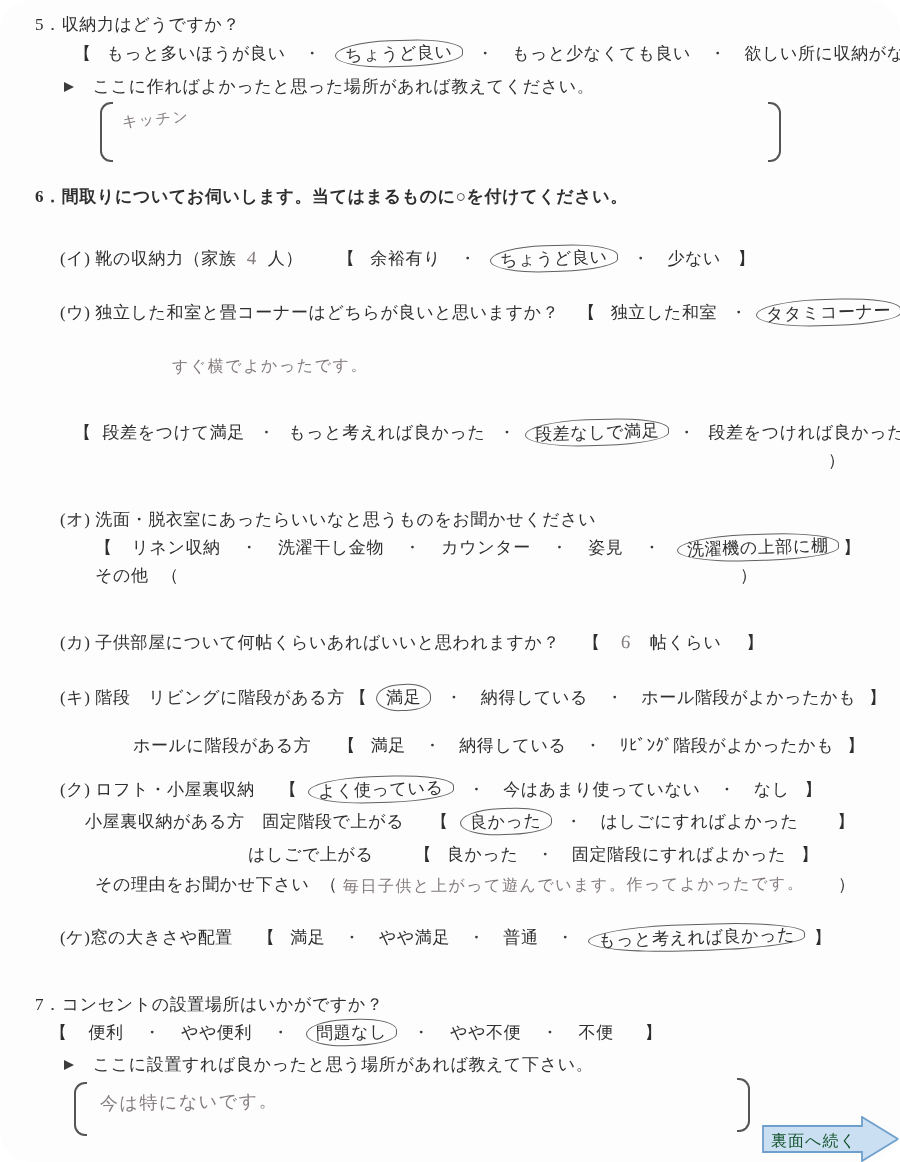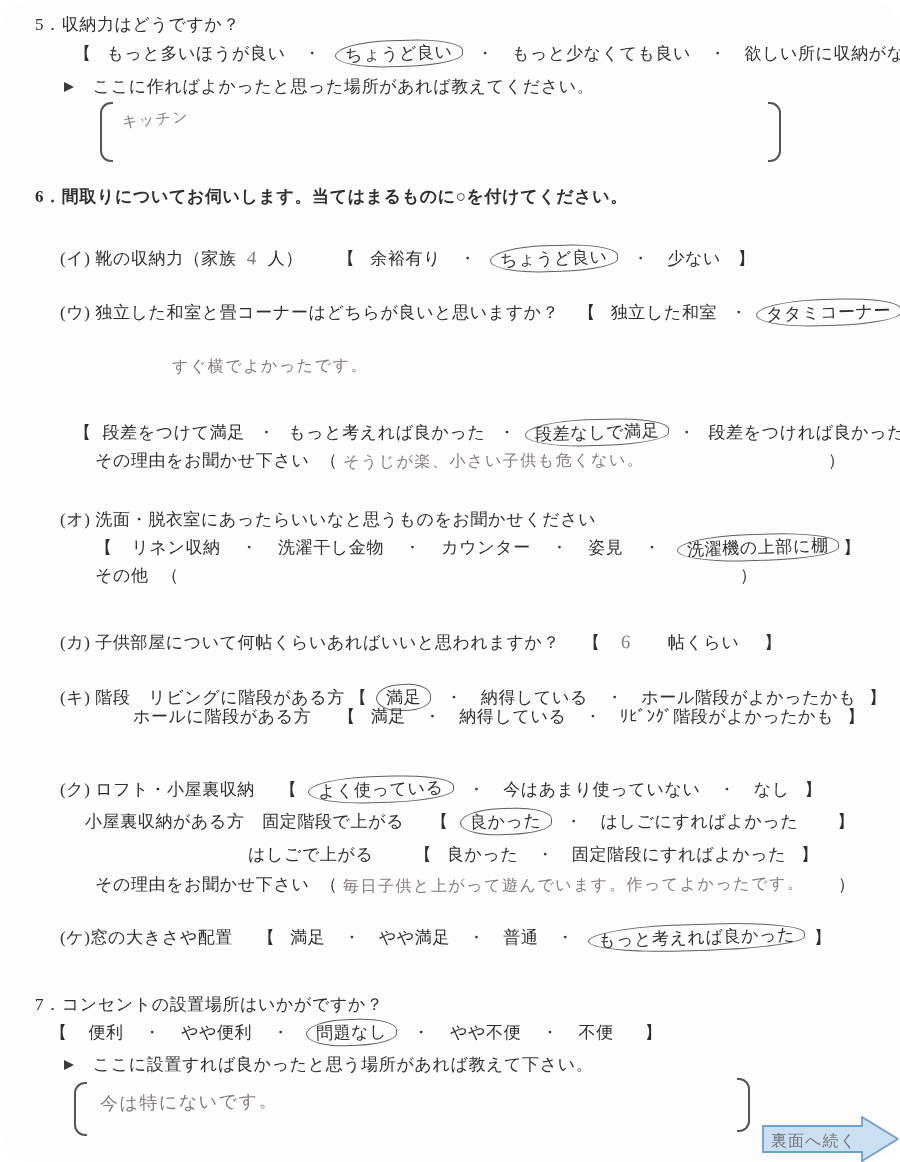--- a/index.html
+++ b/index.html
@@ -28,21 +28,21 @@
   .vpl{position:absolute; width:11px; border-left:2.2px solid #555; border-top:2.2px solid #555;
        border-bottom:2.2px solid #555; border-radius:11px 0 0 11px;}
   .vpr{position:absolute; width:11px; border-right:2.2px solid #555; border-top:2.2px solid #555;
        border-bottom:2.2px solid #555; border-radius:0 11px 11px 0;}
   .tri{display:inline-block; width:0; height:0; border-left:10px solid #3d3d3d;
        border-top:5.5px solid transparent; border-bottom:5.5px solid transparent;
        margin-right:14px; position:relative; top:0px;}
   .rp-abs{position:absolute; font-size:17px; color:#2f2f2f;}
   #continue-arrow{position:absolute; left:762px; top:1116px; width:138px; height:46px;}
   #continue-arrow .arrow-label{
-    position:absolute; left:9px; top:15px; font-size:16px; color:#737373; letter-spacing:1px;
+    position:absolute; left:9px; top:15px; font-size:16px; color:#14532d; letter-spacing:1px;
   }
 </style>
 </head>
 <body>
 
 <div id="page">
 
   <div class="line" style="left:35px; top:13px;">5．収納力はどうですか？</div>
 
   <div class="line" style="left:66px; top:42px;">
@@ -99,25 +99,20 @@
     <span>段差をつけて満足</span>
     <span class="sep sep-n">・</span>
     <span>もっと考えれば良かった</span>
     <span class="sep sep-n">・</span>
     <span class="circled">段差なしで満足</span>
     <span class="sep sep-n">・</span>
     <span>段差をつければ良かった</span>
     
   </div>
 
-  <div class="line" style="left:95px; top:449px;">
-    <span>その理由をお聞かせ下さい</span>
-    <span style="margin-left:6px;">（</span>
-    <span class="hand hand-line">そうじが楽、小さい子供も危くない。</span>
-  </div>
   <span class="rp-abs" style="left:828px; top:449px;">）</span>
 
   <div class="line" style="left:60px; top:508px;">(オ) 洗面・脱衣室にあったらいいなと思うものをお聞かせください</div>
 
   <div class="line" style="left:95px; top:536px;">
     <span class="lb" style="margin:0 14px 0 0;">【</span>
     <span>リネン収納</span>
     <span class="sep sep-m">・</span>
     <span>洗濯干し金物</span>
     <span class="sep sep-m">・</span>
@@ -132,36 +127,36 @@
   <div class="line" style="left:95px; top:564px;">
     <span>その他</span>
     <span style="margin-left:8px;">（</span>
   </div>
   <span class="rp-abs" style="left:740px; top:564px;">）</span>
 
   <div class="line" style="left:60px; top:631px;">
     <span>(カ) 子供部屋について何帖くらいあればいいと思われますか？</span>
     <span class="lb" style="margin-left:18px;">【</span>
     <span class="hand hand-num">6</span>
-    <span style="margin-left:26px;text-align:right;">帖くらい</span>
+    <span style="margin-left:8px;text-align:right;">帖くらい</span>
     <span class="rb" style="margin-left:20px;">】</span>
   </div>
 
   <div class="line" style="left:60px; top:686px;">
     <span>(キ) 階段　リビングに階段がある方</span>
     <span class="lb" style="margin:0 8px 0 0;">【</span>
     <span class="circled">満足</span>
     <span class="sep">・</span>
     <span>納得している</span>
     <span class="sep">・</span>
     <span>ホール階段がよかったかも</span>
     <span class="rb" style="margin-left:8px;">】</span>
   </div>
 
-  <div class="line" style="left:133px; top:705px;">
+  <div class="line" style="left:133px; top:734px;">
     <span>ホールに階段がある方</span>
     <span class="lb" style="margin-left:22px;">【</span>
     <span>満足</span>
     <span class="sep">・</span>
     <span>納得している</span>
     <span class="sep">・</span>
     <span>ﾘﾋﾞﾝｸﾞ階段がよかったかも</span>
     <span class="rb" style="margin-left:8px;">】</span>
   </div>
 

